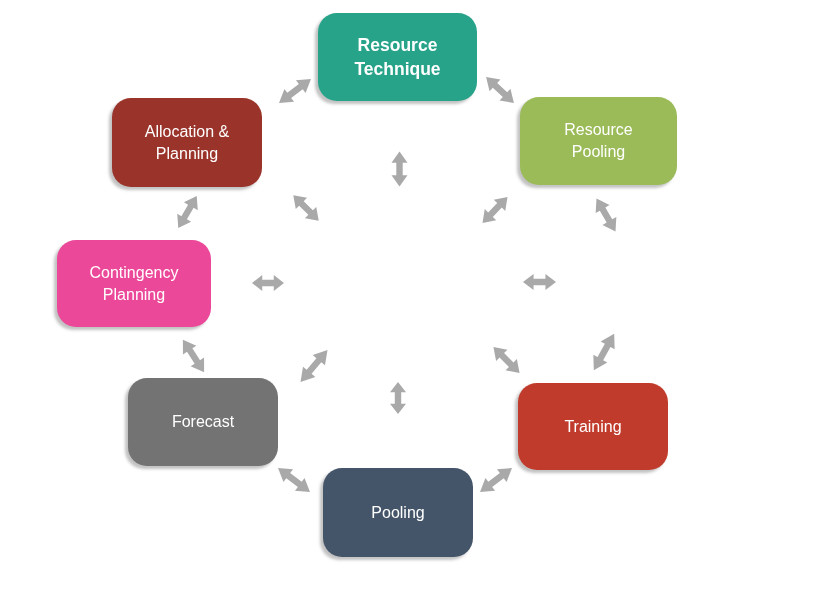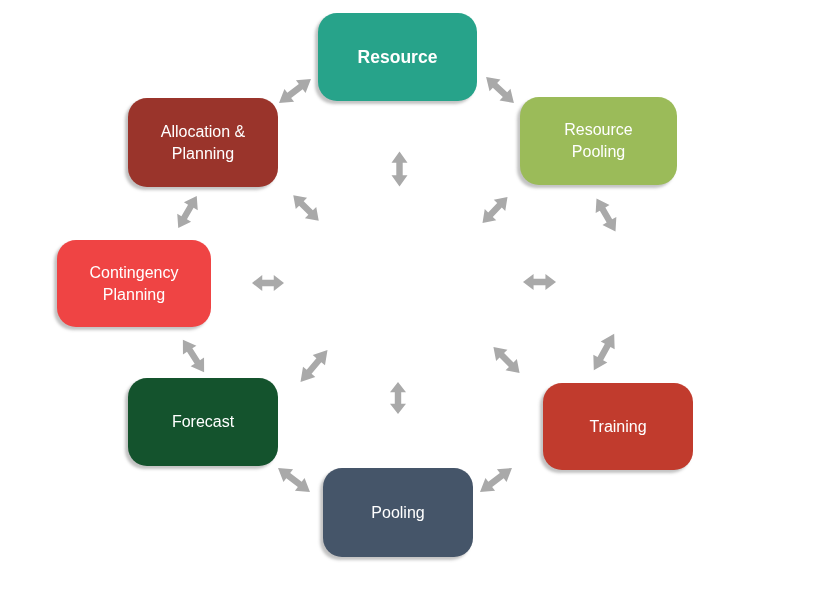--- a/index.html
+++ b/index.html
@@ -45,37 +45,38 @@
     transform-origin: 50% 50%;
   }
 </style>
 </head>
 <body>
 
 <div class="canvas">
 
 <div class="node title-node" style="left: 318px; top: 13px; width: 159px; height: 88px; background: rgb(39, 163, 138);">
       <div class="node-line">Resource</div>
+      <div class="node-line">Technique</div>
     </div>
-    <div class="node" style="left: 128px; top: 98px; width: 150px; height: 89px; background: rgb(154, 52, 43);">
+    <div class="node" style="left: 112px; top: 98px; width: 150px; height: 89px; background: rgb(154, 52, 43);">
       <div class="node-line">Allocation &amp;</div>
       <div class="node-line">Planning</div>
     </div>
     <div class="node" style="left: 520px; top: 97px; width: 157px; height: 88px; background: rgb(155, 187, 89);">
       <div class="node-line">Resource</div>
       <div class="node-line">Pooling</div>
     </div>
-    <div class="node" style="left: 57px; top: 240px; width: 154px; height: 87px; background: #ef4444;">
+    <div class="node" style="left: 57px; top: 240px; width: 154px; height: 87px; background: #ec4899;">
       <div class="node-line">Contingency</div>
       <div class="node-line">Planning</div>
     </div>
-    <div class="node" style="left: 128px; top: 378px; width: 150px; height: 88px; background: #14532d;">
+    <div class="node" style="left: 128px; top: 378px; width: 150px; height: 88px; background: #737373;">
       <div class="node-line">Forecast</div>
     </div>
-    <div class="node" style="left: 518px; top: 383px; width: 150px; height: 87px; background: rgb(193, 59, 45); margin-left: 25px;">
+    <div class="node" style="left: 518px; top: 383px; width: 150px; height: 87px; background: rgb(193, 59, 45);">
       <div class="node-line">Training</div>
     </div>
     <div class="node" style="left: 323px; top: 468px; width: 150px; height: 89px; background: rgb(69, 85, 105);">
       <div class="node-line">Pooling</div>
     </div>
     <svg viewBox="0 0 100 40" preserveAspectRatio="none" class="arrow" style="left: 275px; top: 83px; width: 40px; height: 16px; transform: rotate(-37deg);">
       <path d="M0 20 L32 0 L32 12 L68 12 L68 0 L100 20 L68 40 L68 28 L32 28 L32 40 Z" fill="#a9a9a9"></path>
     </svg>
     <svg viewBox="0 0 100 40" preserveAspectRatio="none" class="arrow" style="left: 481px; top: 82px; width: 38px; height: 16px; transform: rotate(43deg);">
       <path d="M0 20 L32 0 L32 12 L68 12 L68 0 L100 20 L68 40 L68 28 L32 28 L32 40 Z" fill="#a9a9a9"></path>

